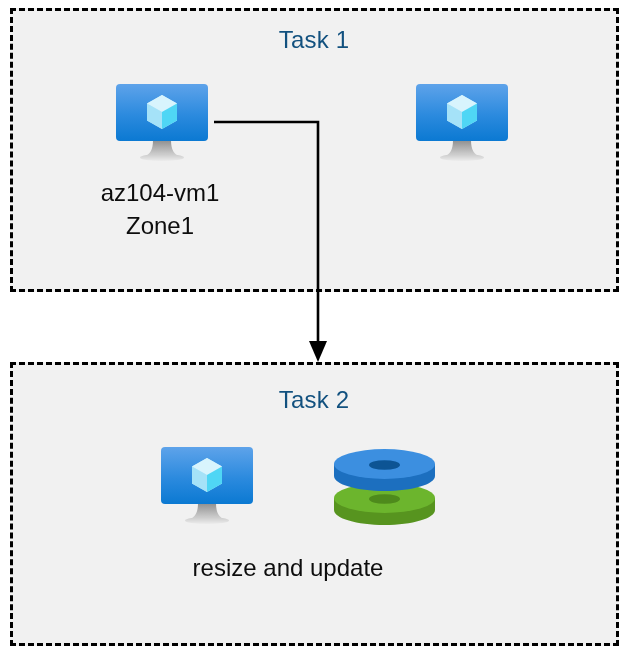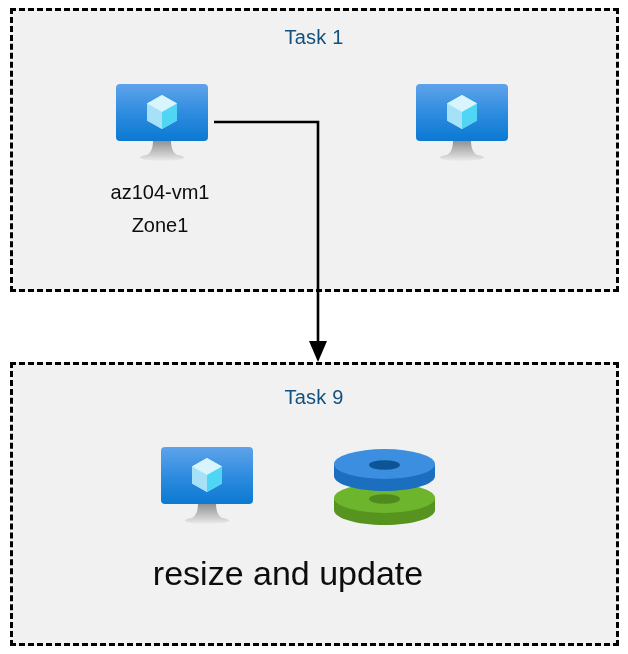--- a/index.html
+++ b/index.html
@@ -43,48 +43,48 @@
     height: 284px;
   }
 
   
   .task-title {
     position: absolute;
     left: 0;
     width: 100%;
     text-align: center;
     color: #12517f;
-    font-size: 20px;
+    font-size: 24px;
     font-family: "Liberation Sans", sans-serif;
     letter-spacing: 0.2px;
     white-space: nowrap;
   }
   #task-1-title { top: 26px; }
   #task-2-title { top: 386px; }
 
   
   .node-label {
     position: absolute;
     text-align: center;
     color: #0d0d0d;
-    font-size: 20px;
+    font-size: 24px;
     line-height: 33px;
     font-family: "Liberation Sans", sans-serif;
     white-space: pre-line;
   }
   #vm1-label { left: 48px;  top: 176px; width: 224px; }
   #vm2-label { left: 352px; top: 176px; width: 224px; }
   #task2-caption {
     position: absolute;
     left: 64px;
     top: 554px;
     width: 448px;
     text-align: center;
     color: #0d0d0d;
-    font-size: 34px;
+    font-size: 24px;
     font-family: "Liberation Sans", sans-serif;
     white-space: nowrap;
   }
 
   
   .vm-icon { position: absolute; }
   #vm1-icon    { left: 110px; top: 80px;  width: 104px; height: 84px; }
   #vm2-icon    { left: 410px; top: 80px;  width: 104px; height: 84px; }
   #vm3-icon    { left: 155px; top: 443px; width: 104px; height: 84px; }
 
@@ -184,21 +184,21 @@
 
   <div id="connector-arrow">
     <svg viewBox="0 0 140 260" width="140" height="260" xmlns="http://www.w3.org/2000/svg">
       <path d="M14,12 L118,12 L118,235" fill="none" stroke="#000000" stroke-width="2.6"></path>
       <polygon points="118,252 109,231 127,231" fill="#000000"></polygon>
     </svg>
   </div>
 
   <div class="task-box" id="task-box-2"></div>
 
-  <div class="task-title" id="task-2-title">Task 9</div>
+  <div class="task-title" id="task-2-title">Task 2</div>
 
   <div class="vm-icon" id="vm3-icon">
     <svg viewBox="0 0 104 84" width="104" height="84" xmlns="http://www.w3.org/2000/svg">
       <defs>
         <linearGradient id="scr3" x1="0" y1="0" x2="0" y2="1">
           <stop offset="0%" stop-color="#5ea3ea"></stop>
           <stop offset="55%" stop-color="#2b8ade"></stop>
           <stop offset="100%" stop-color="#0b79d2"></stop>
         </linearGradient>
         <linearGradient id="std3" x1="0" y1="0" x2="0" y2="1">

